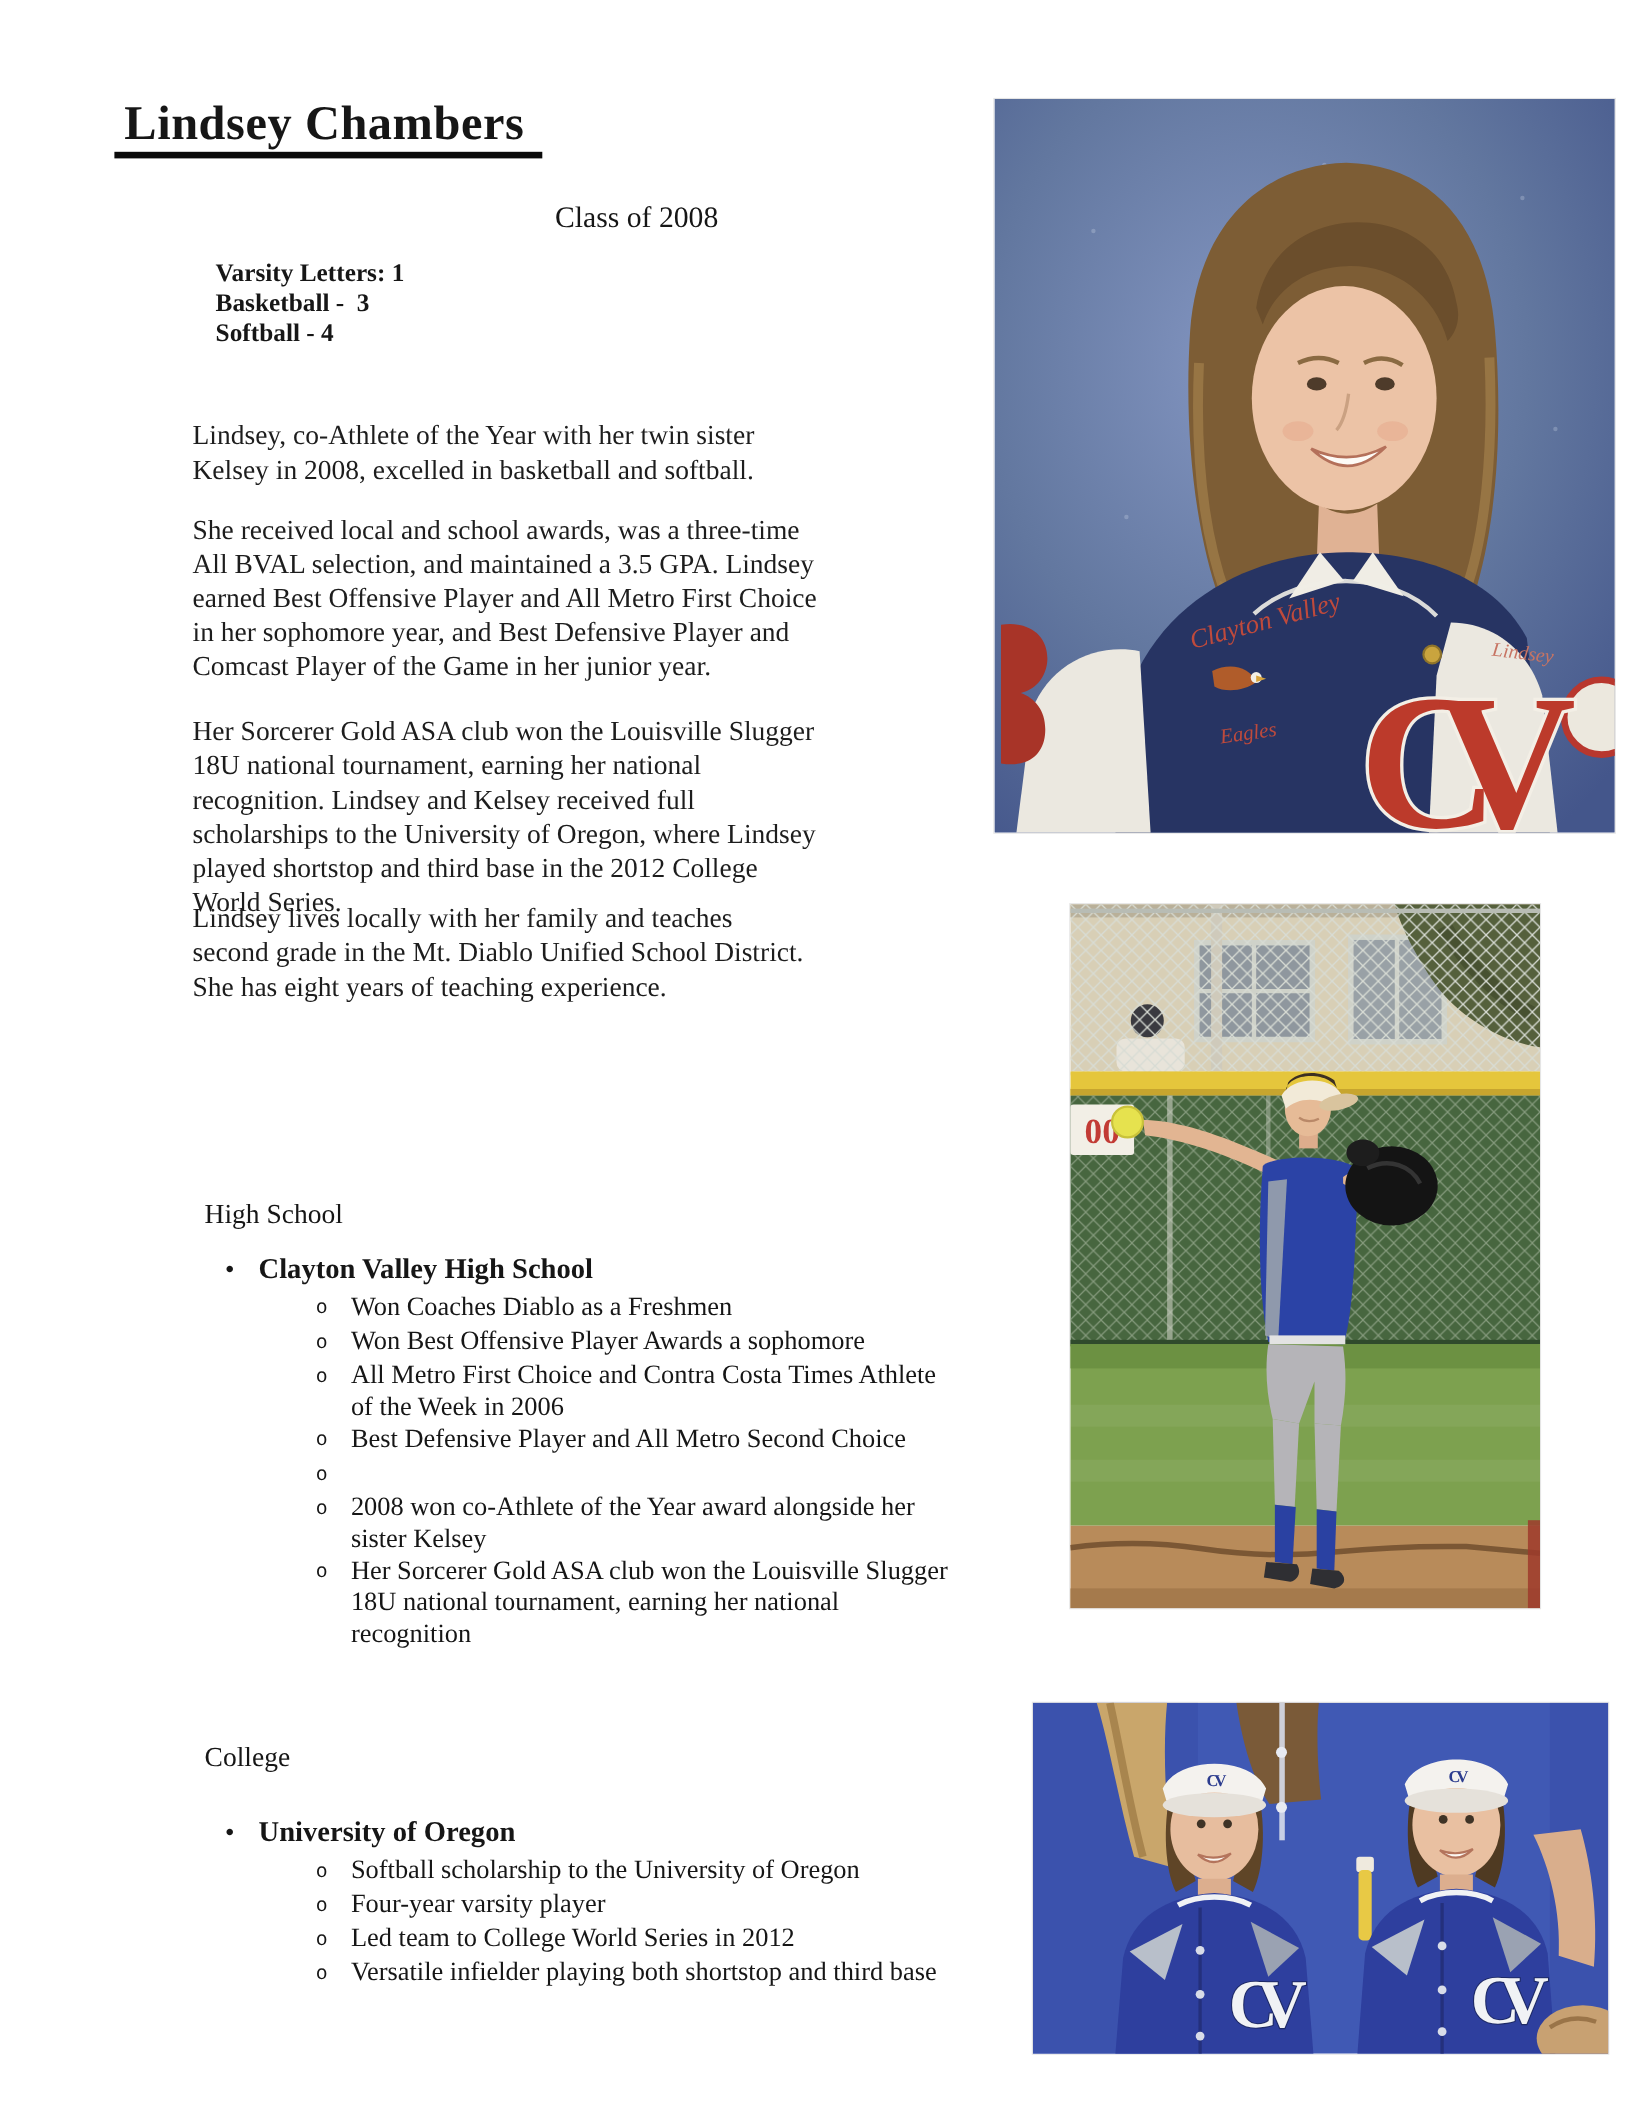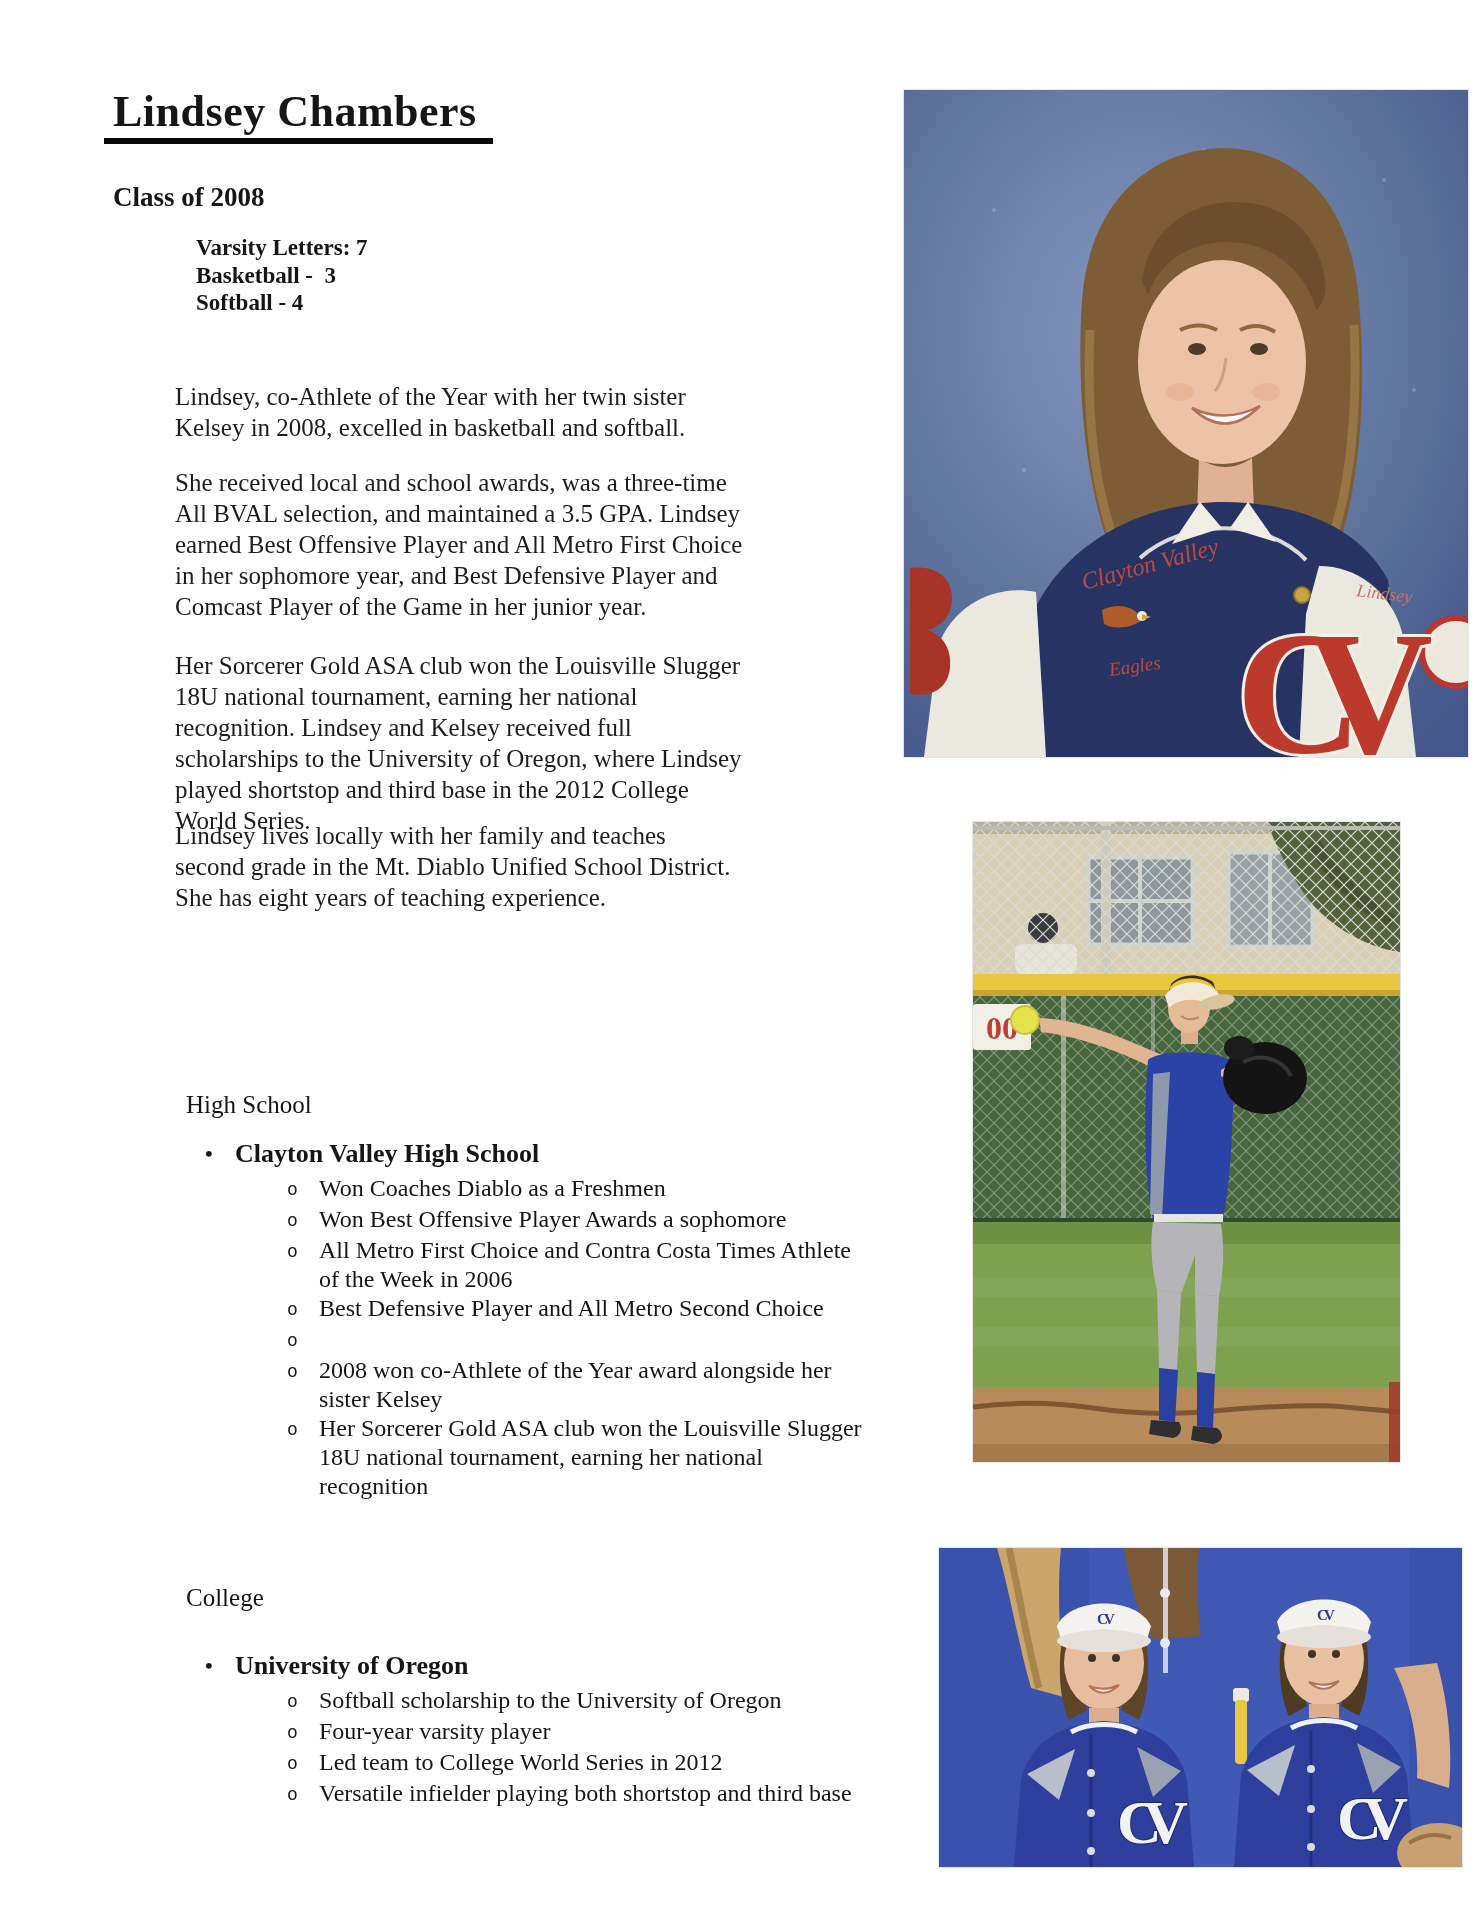--- a/index.html
+++ b/index.html
@@ -2,22 +2,22 @@
 <html><head>
 <meta charset="utf-8">
 <style>
   html,body{margin:0;padding:0;}
   body{width:1484px;height:1920px;background:#ffffff;position:relative;overflow:hidden;
        font-family:"Liberation Serif",serif;color:#161616;}
 
   .title-block{position:absolute;left:104px;top:88px;}
   .doc-title{margin:0;display:inline-block;font-weight:bold;font-size:44px;line-height:1.1;
              letter-spacing:.5px;border-bottom:6px solid #0a0a0a;padding:0 16px 2px 9px;}
-  .doc-subtitle{position:absolute;left:113px;top:182px;width:556px;text-align:left;
-                font-weight:bold;font-size:27px;}
+  .doc-subtitle{position:absolute;left:97px;top:182px;width:556px;text-align:right;
+                font-weight:normal;font-size:27px;}
 
   .stats{position:absolute;left:196px;top:234px;font-weight:bold;font-size:23px;line-height:27.5px;}
   .stats div{white-space:pre;}
 
   .para{position:absolute;left:175px;font-size:25px;line-height:31px;
         white-space:pre-line;color:#1d1d1d;}
   #para-1{top:381px;} #para-2{top:467px;} #para-3{top:650px;} #para-4{top:820px;}
 
   .section{position:absolute;left:186px;}
   #section-highschool{top:1090px;} #section-college{top:1583px;}
@@ -38,21 +38,21 @@
 </style>
 </head>
 <body>
 
 <div class="title-block">
   <h1 class="doc-title">Lindsey Chambers</h1>
 </div>
 <div class="doc-subtitle">Class of 2008</div>
 
 <div class="stats">
-  <div>Varsity Letters: 7</div>
+  <div>Varsity Letters: 1</div>
   <div>Basketball -  3</div>
   <div>Softball - 4</div>
 </div>
 
 <div id="para-1" class="para">Lindsey, co-Athlete of the Year with her twin sister
 Kelsey in 2008, excelled in basketball and softball.</div>
 <div id="para-2" class="para">She received local and school awards, was a three-time
 All BVAL selection, and maintained a 3.5 GPA. Lindsey
 earned Best Offensive Player and All Metro First Choice
 in her sophomore year, and Best Defensive Player and

